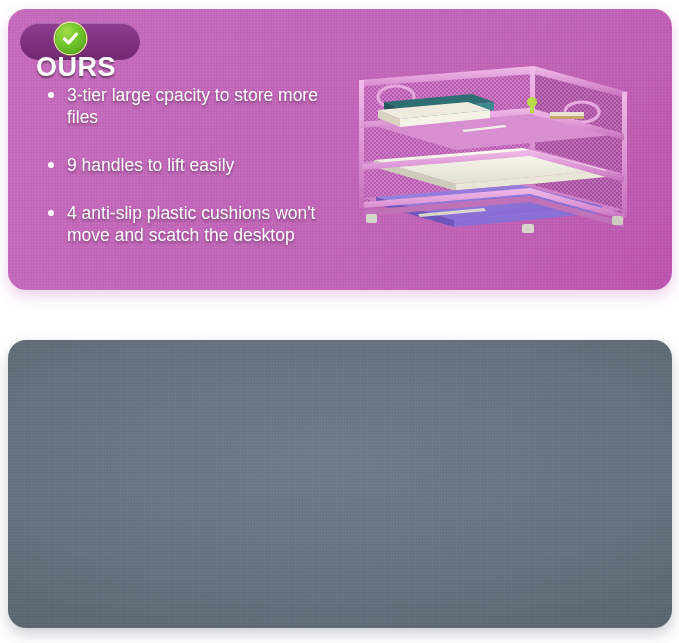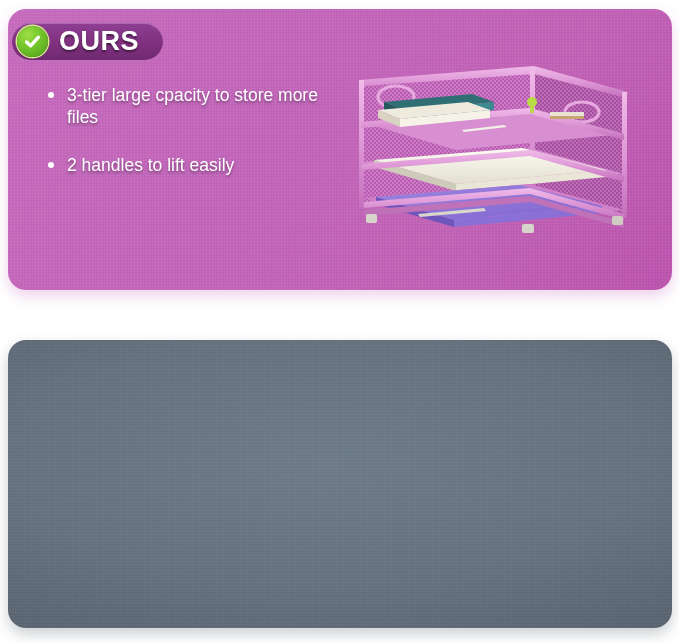--- a/index.html
+++ b/index.html
@@ -77,24 +77,25 @@
   
   .badge {
     position: absolute;
     display: flex;
     align-items: center;
     border-radius: 999px;
     padding: 0 24px 0 5px;
     height: 37px;
   }
   .badge-ours {
-    left: 4px;
+    left: 12px;
     top: 14px;
     background: linear-gradient(180deg, #8f3f92 0%, #80307f 55%, #6f2a70 100%);
     box-shadow: inset 0 1px 0 rgba(255,255,255,0.22);
+    flex-direction: column;
   }
 
   .badge-icon {
     width: 31px;
     height: 31px;
     border-radius: 50%;
     flex: 0 0 auto;
     display: flex;
     align-items: center;
     justify-content: center;
@@ -262,21 +263,22 @@
         <span class="badge-icon icon-check">
           <svg width="19" height="19" viewBox="0 0 24 24">
             <path d="M4.5 12.6 L9.6 17.5 L19.5 6.5" fill="none" stroke="#ffffff" stroke-width="4.2" stroke-linecap="round" stroke-linejoin="round"></path>
           </svg>
         </span>
         <span class="badge-label">OURS</span>
       </div>
 
       <ul class="bullet-list bullets-ours">
         <li class="bullet-item">3-tier large cpacity to store more files</li>
-        <li class="bullet-item">2 handles to lift easily</li>
+        <li class="bullet-item">9 handles to lift easily</li>
+        <li class="bullet-item">4 anti-slip plastic cushions won't move and scatch the desktop</li>
       </ul>
 
     </div>
   </div>
 
   <div class="panel panel-others">
     <div class="panel-inner">
 
       
       

